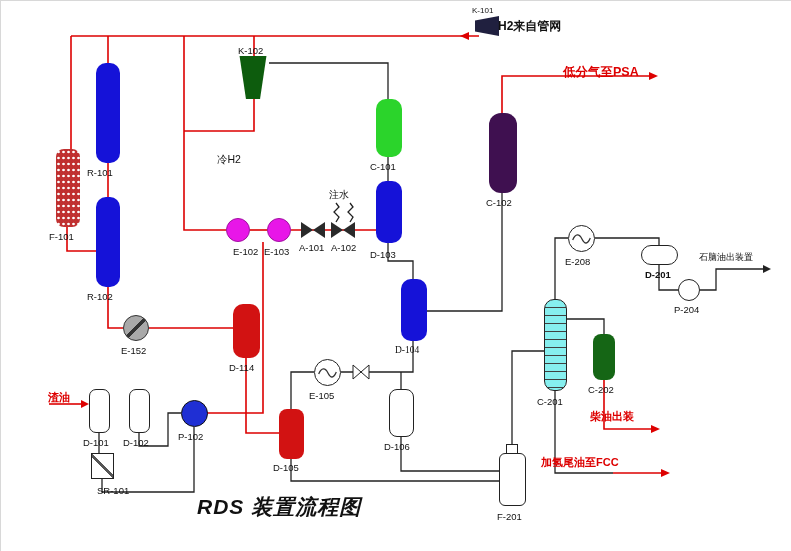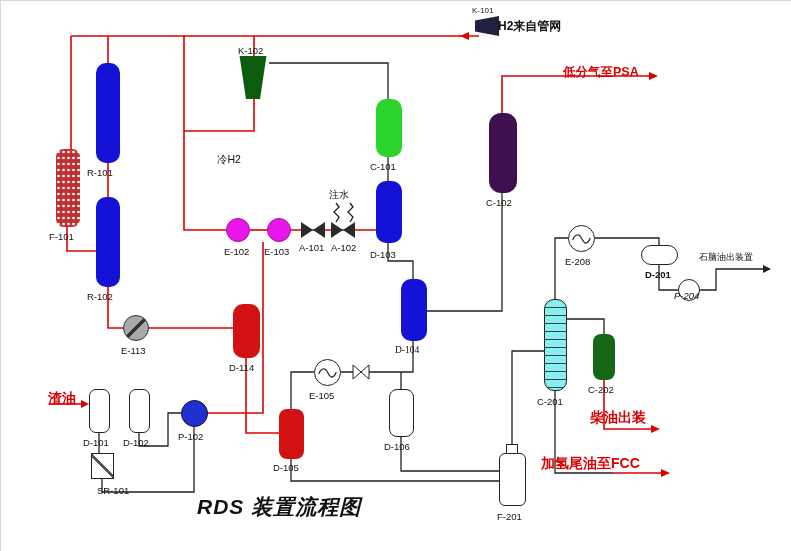--- a/index.html
+++ b/index.html
@@ -11,21 +11,21 @@
   svg.lines{position:absolute;left:0;top:0;}
   .shape{position:absolute;box-sizing:border-box;}
   .vessel{border-radius:10px;}
   .outlined{background:#ffffff;border:1.2px solid #222;}
   .tag{
     position:absolute;font-size:9.5px;color:#111;white-space:nowrap;
     font-family:"Liberation Sans",sans-serif;
   }
   .tag.tiny{font-size:8px;}
   .stream{position:absolute;white-space:nowrap;font-weight:bold;}
-  .stream.red{color:#dd0000;font-size:14px;}
+  .stream.red{color:#dd0000;font-size:11px;}
   .stream.black{color:#111;font-size:12px;}
   .stream.small-black{color:#111;font-size:9px;font-weight:normal;}
   .circle{position:absolute;border-radius:50%;box-sizing:border-box;}
   .title{
     position:absolute;font-size:21px;font-weight:bold;color:#111;
     letter-spacing:1px;font-family:"Liberation Sans",sans-serif;
   }
   
   .f101{background-color:#c03030;background-image:radial-gradient(#ffffff 1px,transparent 1.3px);background-size:5px 6px;border-radius:8px;}
   .blue-vessel{background:#1512d8;}
@@ -148,43 +148,43 @@
       </svg>
     </div>
   <div class="shape outlined" style="left:640px;top:244px;width:37px;height:20px;border-radius:10px;"></div>
   <div class="circle pump-white" style="left:677px;top:278px;width:22px;height:22px;"></div>
 
   <div class="tag tiny" style="left:471px;top:5px;">K-101</div>
   <div class="tag" style="left:237px;top:44px;">K-102</div>
   <div class="tag" style="left:86px;top:166px;">R-101</div>
   <div class="tag" style="left:48px;top:230px;">F-101</div>
   <div class="tag" style="left:86px;top:290px;">R-102</div>
-  <div class="tag" style="left:120px;top:344px;">E-113</div>
-  <div class="tag" style="left:211px;top:245px;padding-left:12px;">E-102</div>
+  <div class="tag" style="left:120px;top:344px;">E-152</div>
+  <div class="tag" style="left:220px;top:245px;padding-left:12px;">E-102</div>
   <div class="tag" style="left:263px;top:245px;">E-103</div>
   <div class="tag" style="left:298px;top:241px;">A-101</div>
   <div class="tag" style="left:330px;top:241px;">A-102</div>
   <div class="tag" style="left:369px;top:160px;">C-101</div>
   <div class="tag" style="left:369px;top:248px;">D-103</div>
   <div class="tag" style="left:485px;top:196px;">C-102</div>
   <div class="tag" style="left:394px;top:344px;font-family:Liberation Serif, serif;">D-104</div>
   <div class="tag" style="left:228px;top:361px;">D-114</div>
   <div class="tag" style="left:82px;top:436px;">D-101</div>
   <div class="tag" style="left:122px;top:436px;">D-102</div>
   <div class="tag" style="left:177px;top:430px;">P-102</div>
   <div class="tag" style="left:96px;top:484px;">SR-101</div>
   <div class="tag" style="left:272px;top:461px;">D-105</div>
   <div class="tag" style="left:308px;top:389px;">E-105</div>
   <div class="tag" style="left:383px;top:440px;">D-106</div>
   <div class="tag" style="left:496px;top:510px;">F-201</div>
   <div class="tag" style="left:536px;top:395px;">C-201</div>
   <div class="tag" style="left:587px;top:383px;">C-202</div>
   <div class="tag" style="left:564px;top:255px;text-align:center;">E-208</div>
   <div class="tag" style="left:644px;top:268px;font-weight:bold;">D-201</div>
-  <div class="tag" style="left:673px;top:289px;font-style:italic;">P-204</div>
+  <div class="tag" style="left:673px;top:303px;">P-204</div>
 
   <div class="stream black" style="left:497px;top:17px;">H2来自管网</div>
   <div class="stream black" style="left:216px;top:152px;font-weight:normal;font-size:10.5px;">冷H2</div>
   <div class="stream black" style="left:328px;top:187px;font-weight:normal;font-size:10px;">注水</div>
   <div class="stream red" style="left:562px;top:63px;font-size:12.5px;">低分气至PSA</div>
   <div class="stream red" style="left:47px;top:389px;">渣油</div>
   <div class="stream small-black" style="left:698px;top:250px;">石脑油出装置</div>
   <div class="stream red" style="left:589px;top:408px;">柴油出装</div>
   <div class="stream red" style="left:540px;top:454px;">加氢尾油至FCC</div>
 

